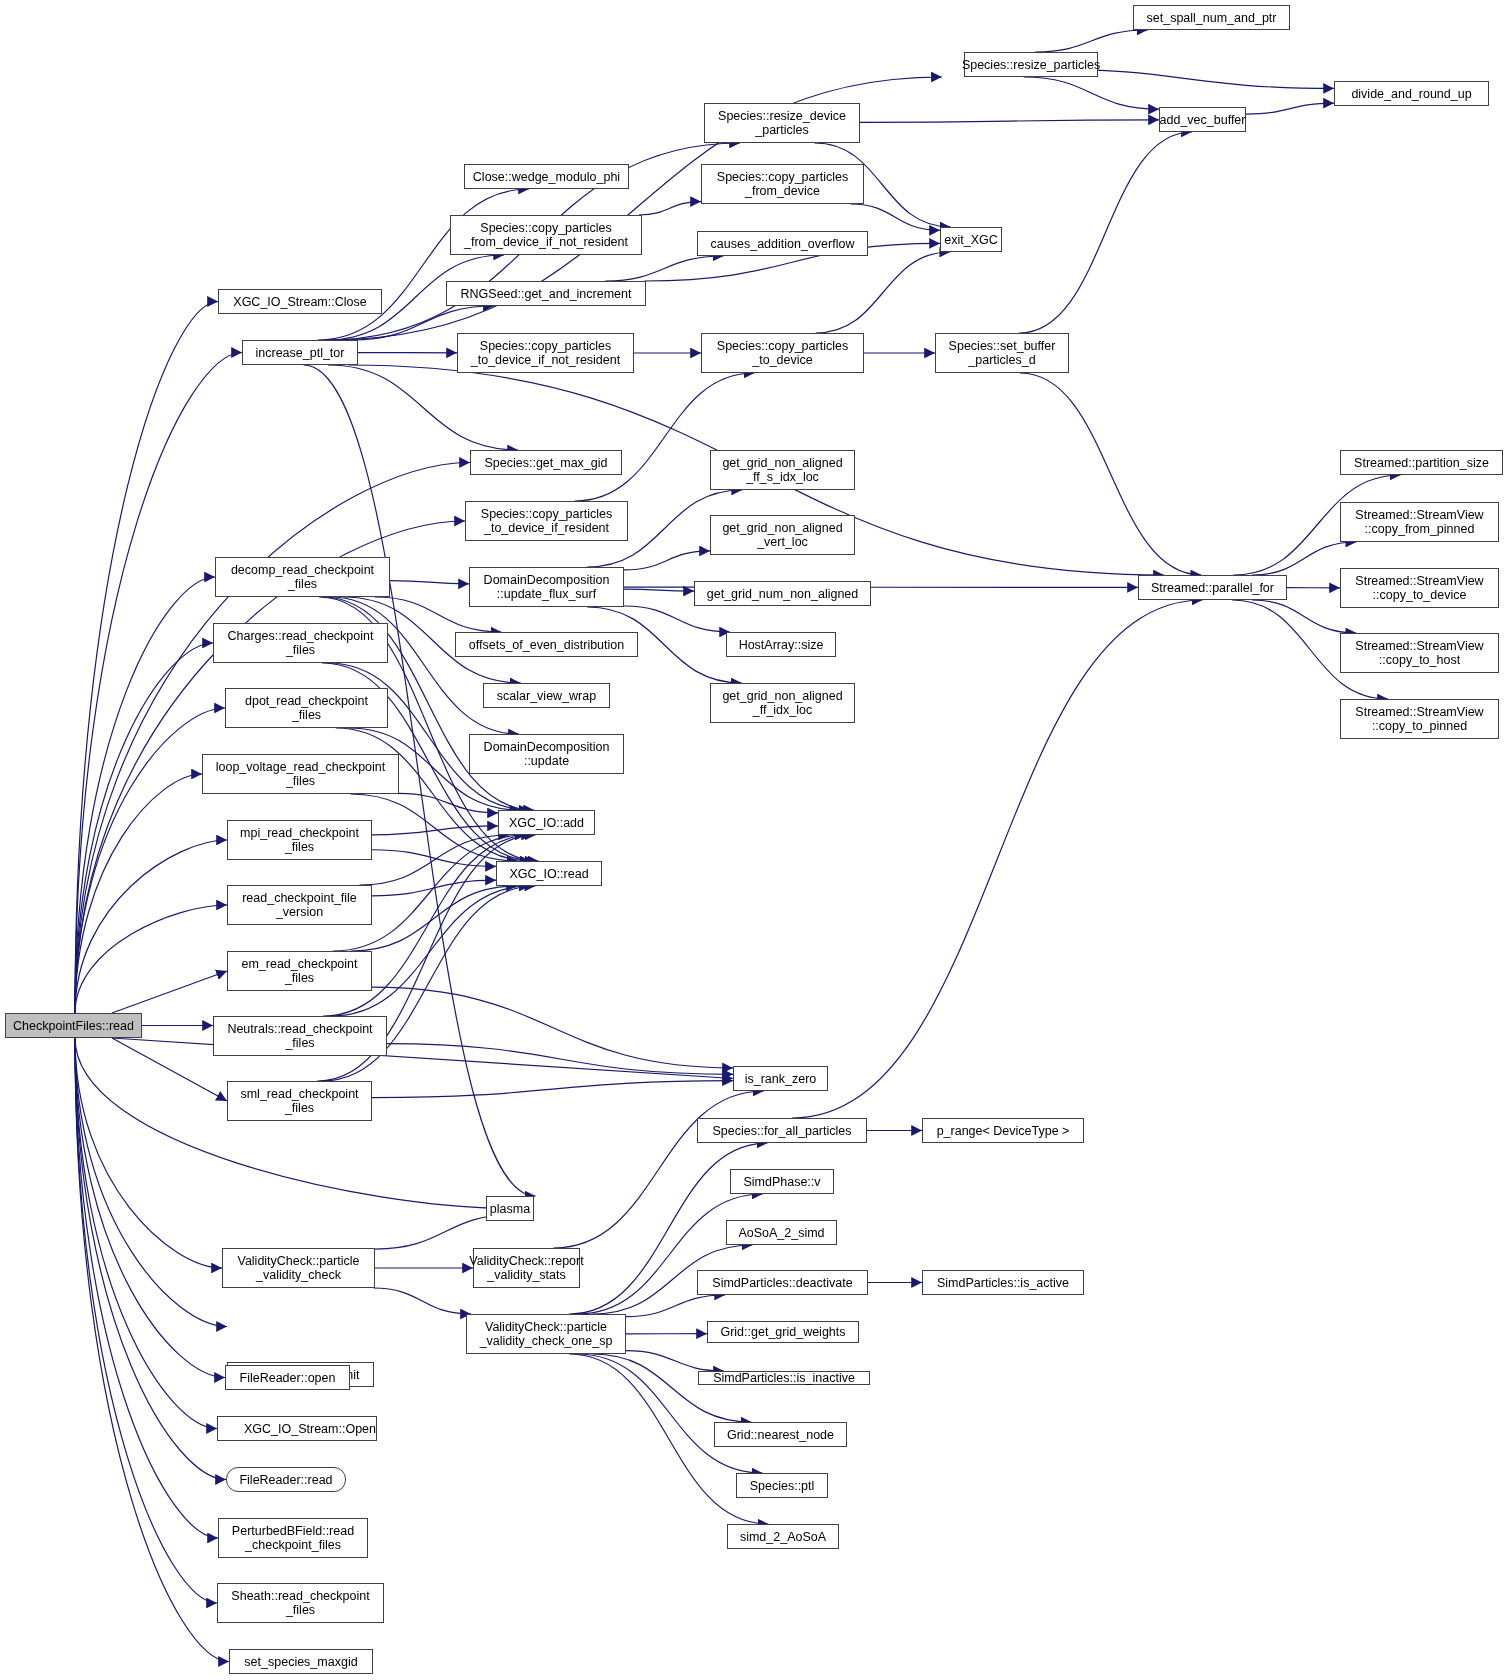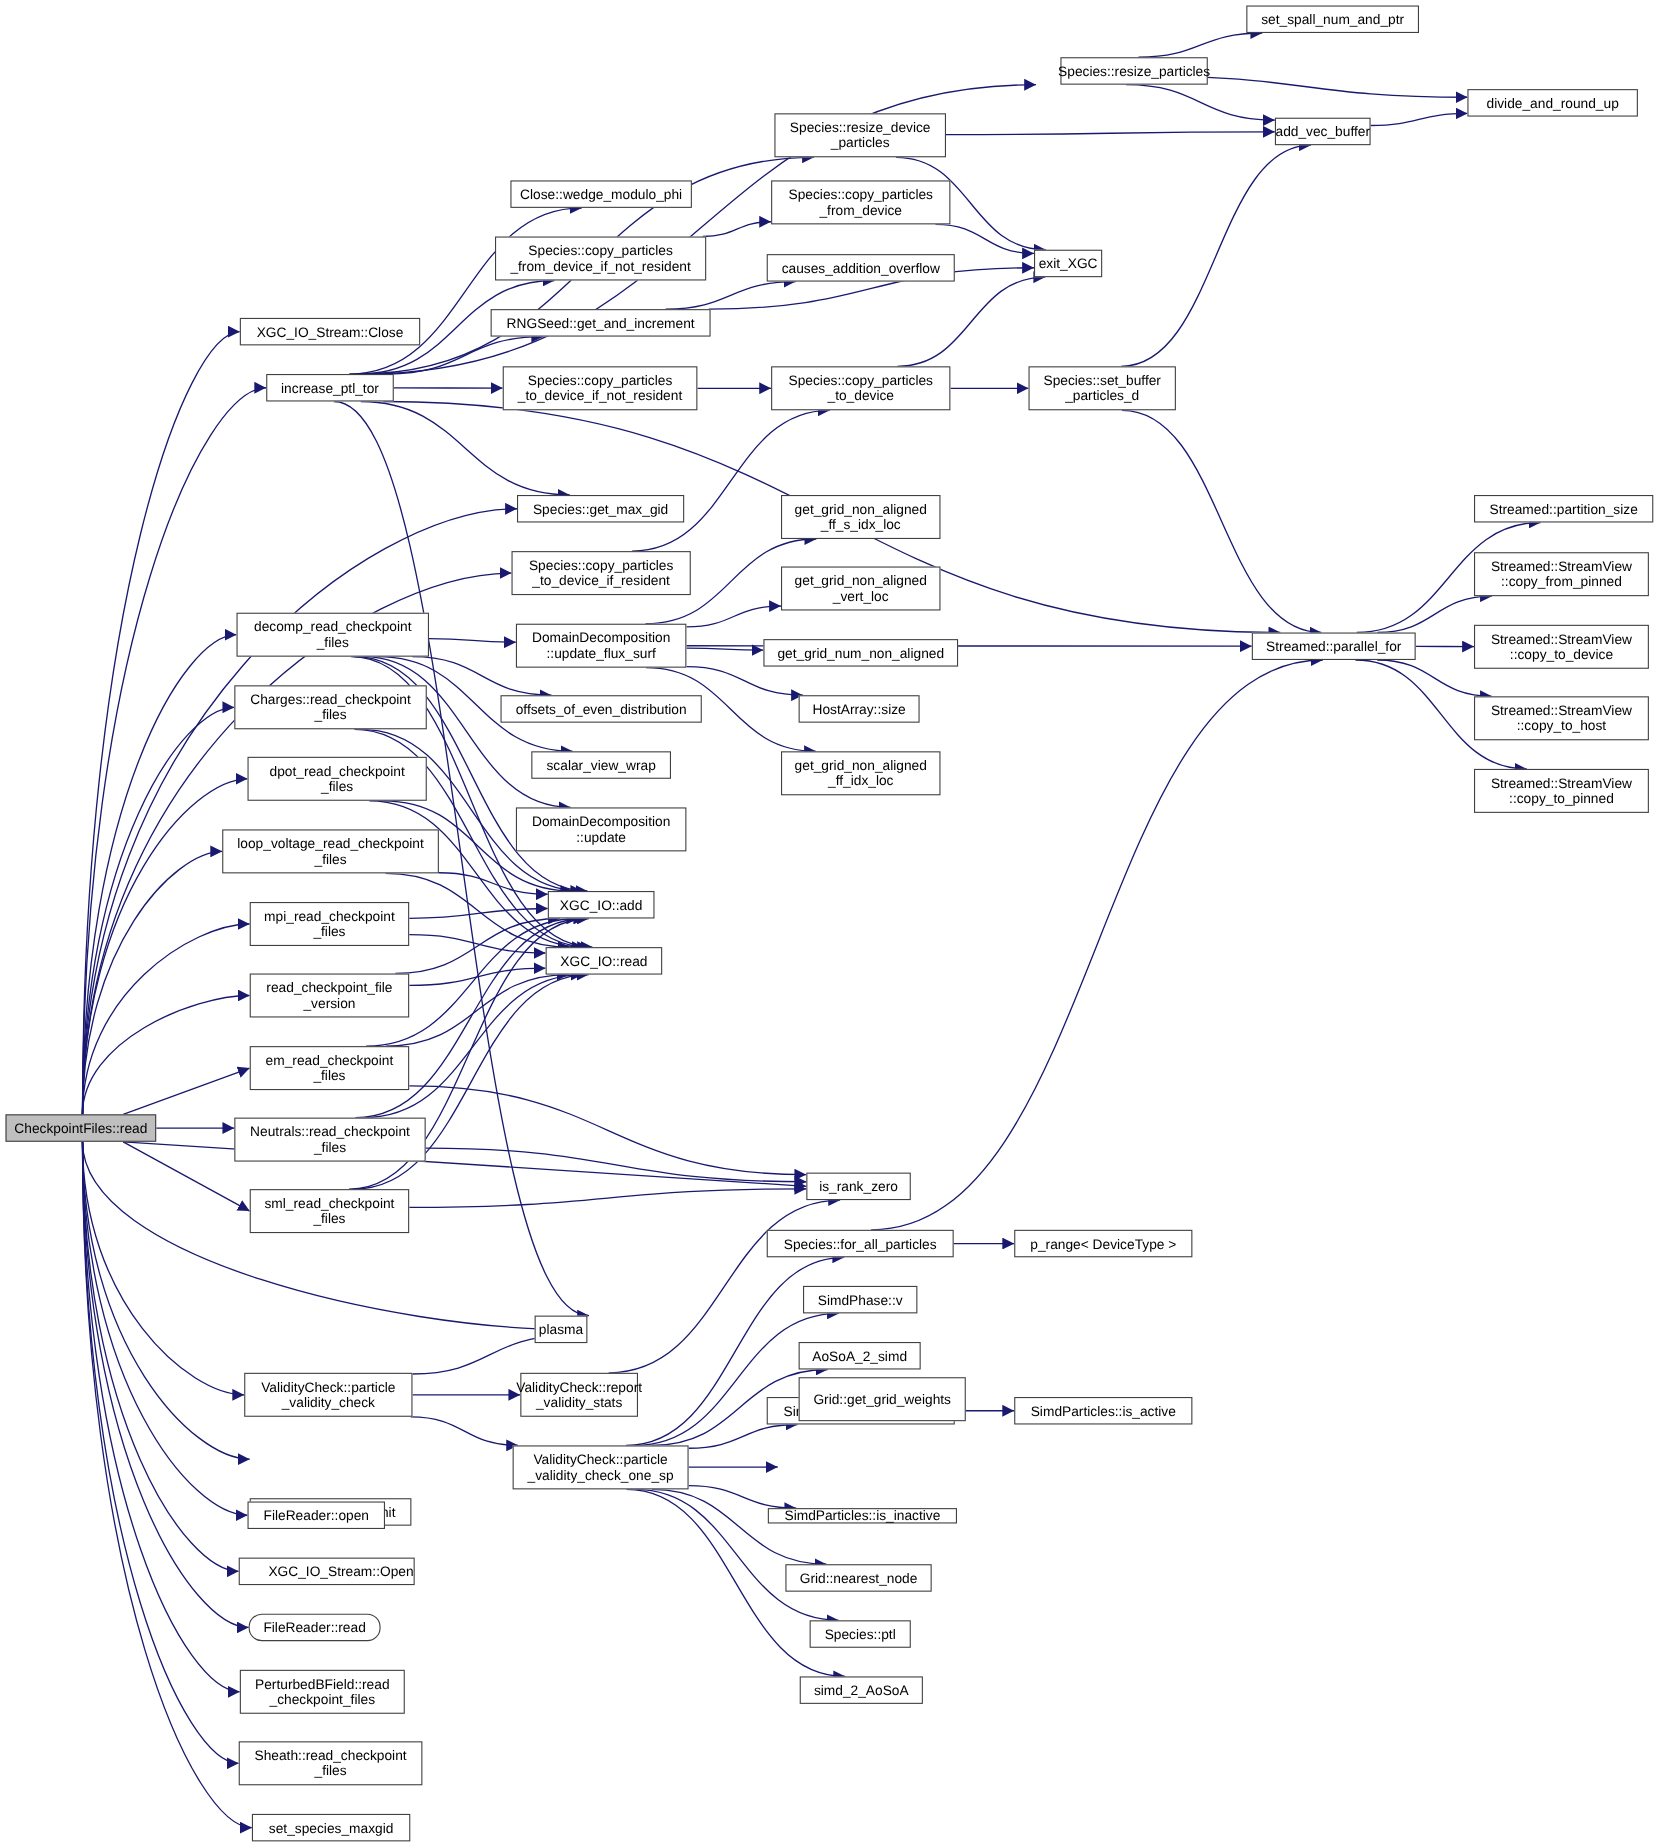--- a/index.html
+++ b/index.html
@@ -318,21 +318,21 @@
     <div class="node" style="left: 922px; top: 1270px; width: 162px; height: 25px;">
       <span>SimdParticles::is_active</span>
     </div>
     <div class="node" style="left: 227px; top: 1314px; width: 147px; height: 25px; margin-top: 48px;">
       <span>XGC_IO_Stream::Init</span>
     </div>
     <div class="node" style="left: 466px; top: 1314px; width: 160px; height: 40px;">
       <span>ValidityCheck::particle</span>
       <span>_validity_check_one_sp</span>
     </div>
-    <div class="node" style="left: 707px; top: 1252px; width: 152px; height: 40px; margin-left: 19px;">
+    <div class="node" style="left: 707px; top: 1321px; width: 152px; height: 22px;">
       <span>Grid::get_grid_weights</span>
     </div>
     <div class="node" style="left: 225px; top: 1365px; width: 125px; height: 25px;">
       <span>FileReader::open</span>
     </div>
     <div class="node" style="left: 698px; top: 1371px; width: 172px; height: 14px;">
       <span>SimdParticles::is_inactive</span>
     </div>
     <div class="node" style="left: 217px; top: 1416px; width: 160px; height: 25px; align-items: flex-end;">
       <span>XGC_IO_Stream::Open</span>

